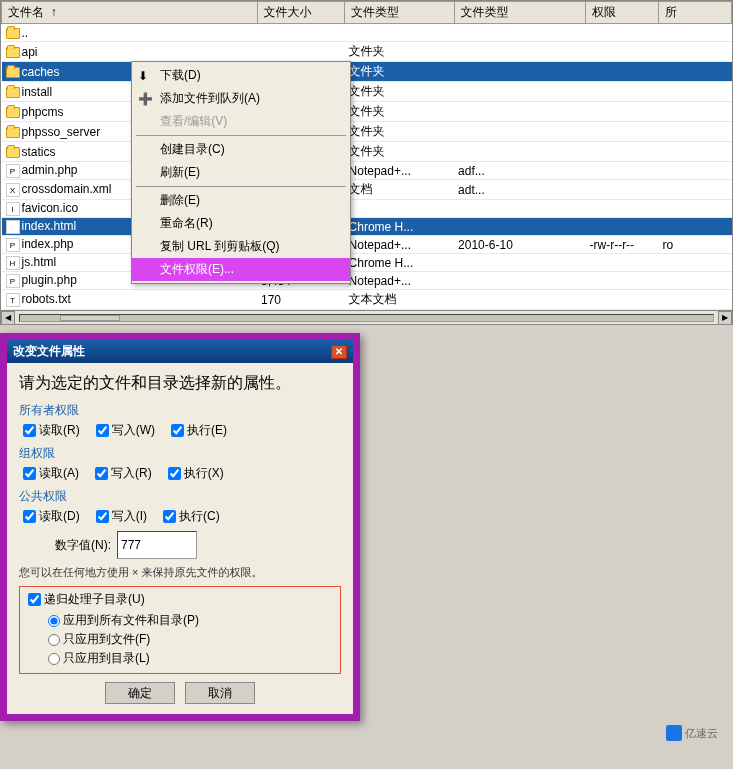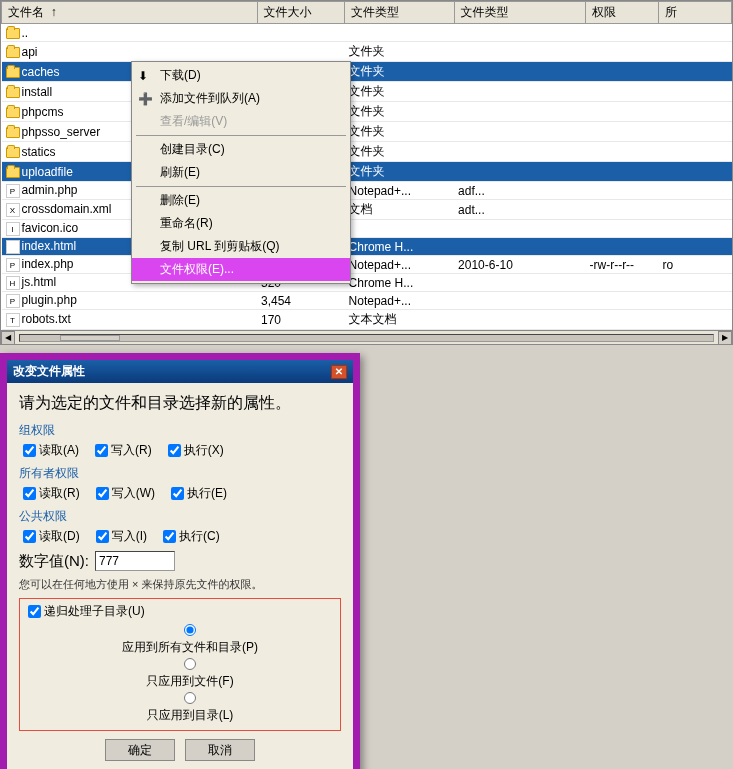--- a/index.html
+++ b/index.html
@@ -256,26 +256,27 @@
     }
 
     .numeric-row {
       display: flex;
       align-items: center;
       gap: 6px;
       margin-bottom: 6px;
     }
 
     .numeric-label {
-      font-size: 15px;
+      font-size: 12px;
+      margin-left: 36px;
     }
 
     .numeric-input {
       width: 80px;
-      height: 20px;
+      height: 28px;
       border: 1px inset #999;
       background: #fff;
       font-size: 12px;
       padding: 1px 3px;
     }
 
     .hint-text {
       font-size: 11px;
       color: #333;
       margin-bottom: 6px;
@@ -299,21 +300,20 @@
     .radio-group {
       padding-left: 20px;
     }
 
     .radio-item {
       display: flex;
       align-items: center;
       gap: 3px;
       font-size: 12px;
       margin-bottom: 2px;
-      flex-direction: column;
     }
 
     .radio-item input[type="radio"] {
       width: 12px;
       height: 12px;
       margin: 0;
     }
 
     .dialog-buttons {
       display: flex;
@@ -424,28 +424,20 @@
           <td></td>
         </tr>
         <tr>
           <td><span class="folder-icon"></span>statics</td>
           <td></td>
           <td>文件夹</td>
           <td></td>
           <td></td>
           <td></td>
         </tr>
-        <tr class="selected">
-          <td><span class="folder-icon"></span>uploadfile</td>
-          <td></td>
-          <td>文件夹</td>
-          <td></td>
-          <td></td>
-          <td></td>
-        </tr>
         <tr>
           <td><span class="file-icon-img">P</span>admin.php</td>
           <td></td>
           <td>Notepad+...</td>
           <td>adf...</td>
           <td></td>
           <td></td>
         </tr>
         <tr>
           <td><span class="file-icon-img">X</span>crossdomain.xml</td>
@@ -532,51 +524,51 @@
 <div class="dialog-overlay">
   <div class="dialog">
     <div class="dialog-titlebar">
       <span>改变文件属性</span>
       <div class="dialog-close-btn">✕</div>
     </div>
     <div class="dialog-content">
       <div class="dialog-description">请为选定的文件和目录选择新的属性。</div>
 
       <div class="permissions-section">
+        <div class="permissions-label">所有者权限</div>
+        <div class="permissions-row">
+          <label class="checkbox-item">
+            <input type="checkbox" checked="" style="">
+            <span>读取(R)</span>
+          </label>
+          <label class="checkbox-item">
+            <input type="checkbox" checked="" style="">
+            <span>写入(W)</span>
+          </label>
+          <label class="checkbox-item">
+            <input type="checkbox" checked="" style="">
+            <span>执行(E)</span>
+          </label>
+        </div>
+      </div>
+
+      <div class="permissions-section">
         <div class="permissions-label">组权限</div>
         <div class="permissions-row">
           <label class="checkbox-item">
             <input type="checkbox" checked="" style="">
             <span>读取(A)</span>
           </label>
           <label class="checkbox-item">
             <input type="checkbox" checked="" style="">
             <span>写入(R)</span>
           </label>
           <label class="checkbox-item">
             <input type="checkbox" checked="" style="">
             <span>执行(X)</span>
-          </label>
-        </div>
-      </div>
-
-      <div class="permissions-section">
-        <div class="permissions-label">所有者权限</div>
-        <div class="permissions-row">
-          <label class="checkbox-item">
-            <input type="checkbox" checked="" style="">
-            <span>读取(R)</span>
-          </label>
-          <label class="checkbox-item">
-            <input type="checkbox" checked="" style="">
-            <span>写入(W)</span>
-          </label>
-          <label class="checkbox-item">
-            <input type="checkbox" checked="" style="">
-            <span>执行(E)</span>
           </label>
         </div>
       </div>
 
       <div class="permissions-section">
         <div class="permissions-label">公共权限</div>
         <div class="permissions-row">
           <label class="checkbox-item">
             <input type="checkbox" checked="" style="">
             <span>读取(D)</span>

